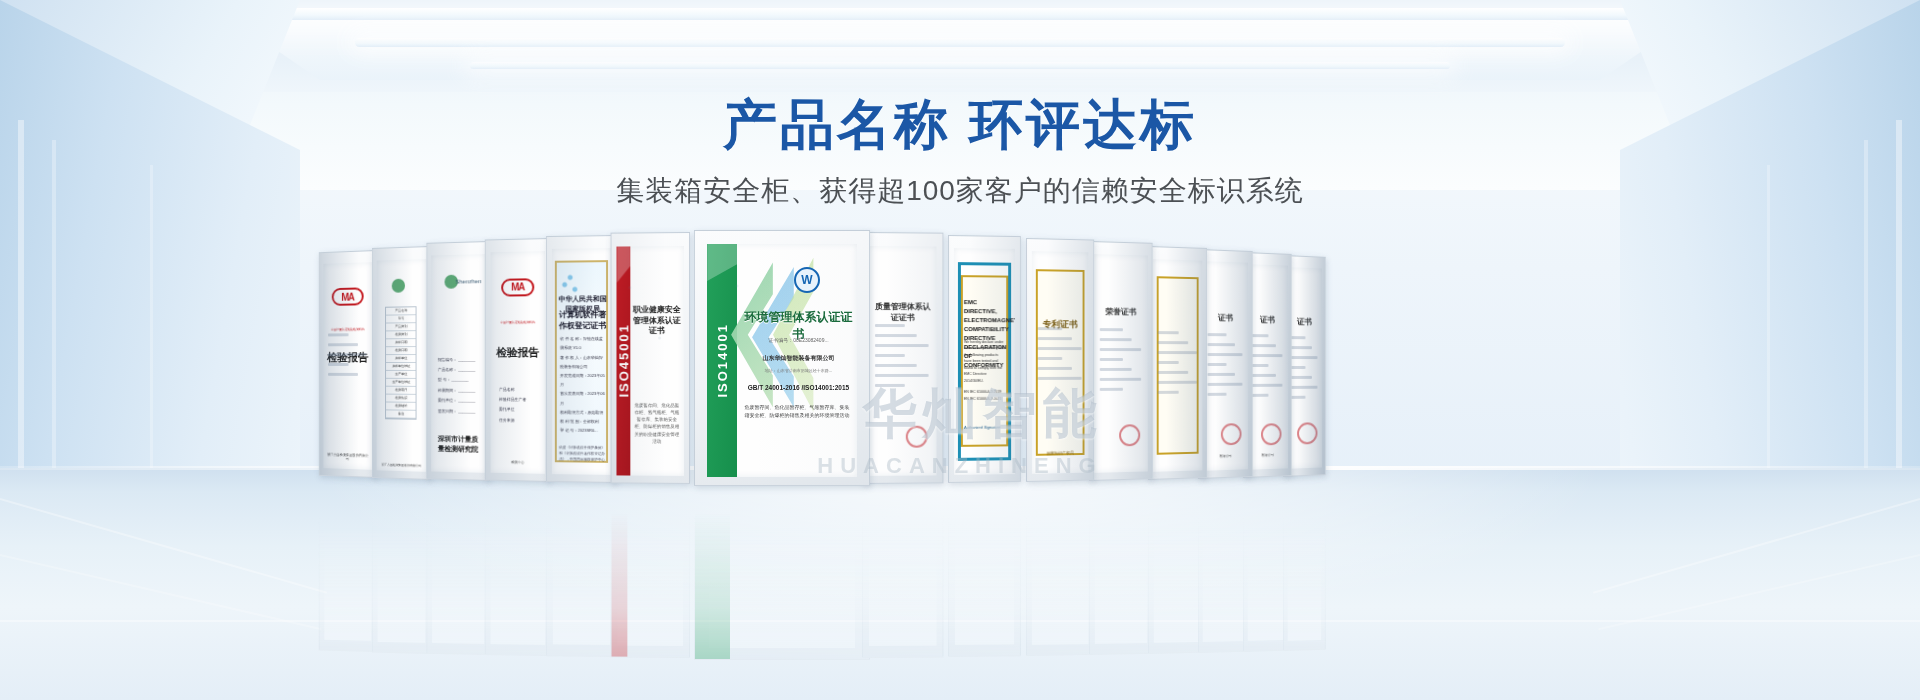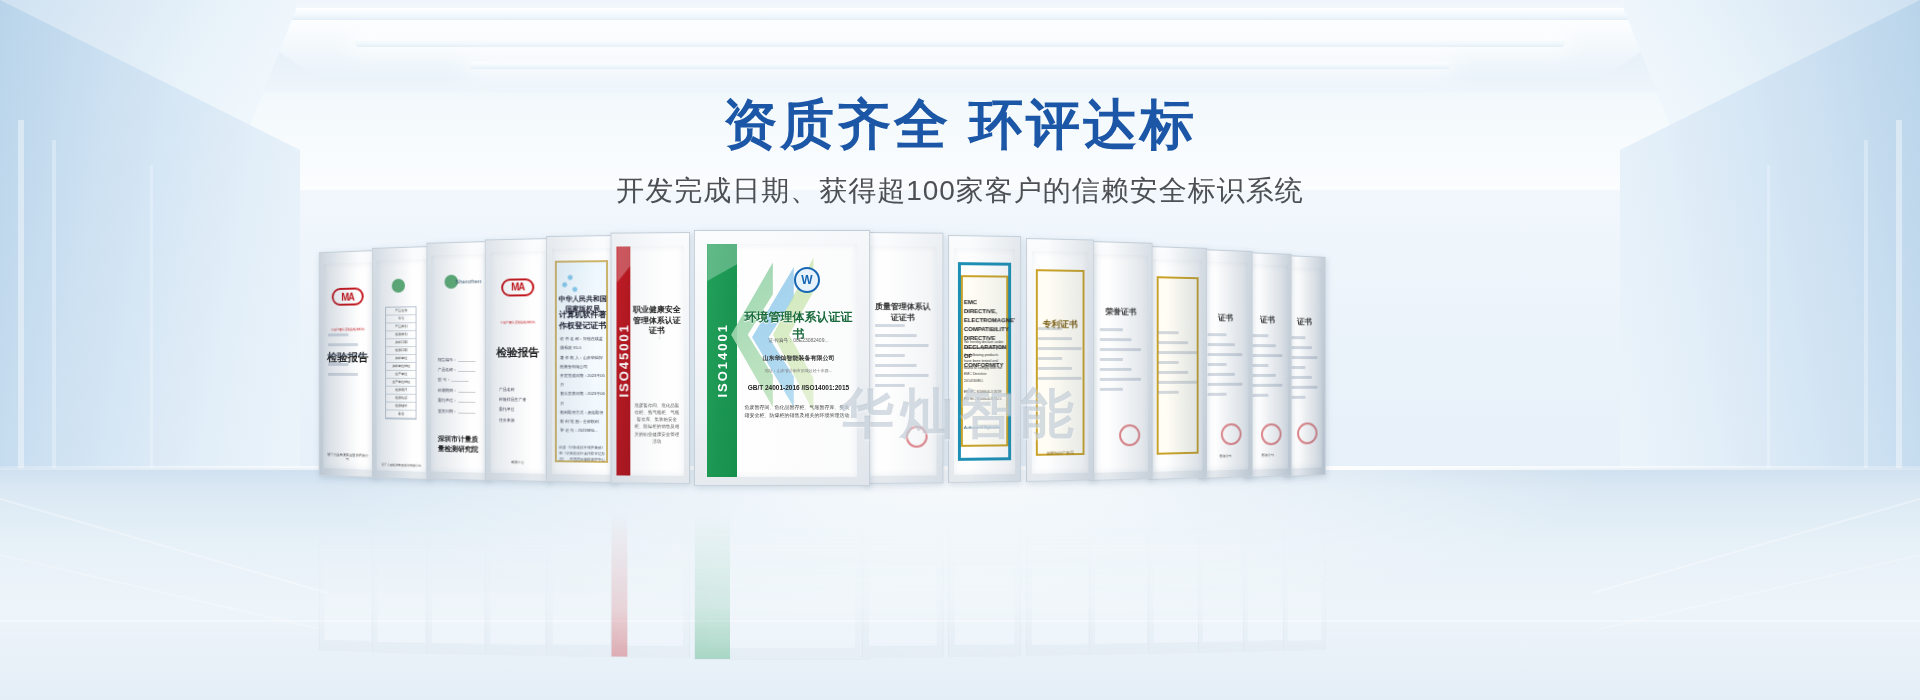--- a/index.html
+++ b/index.html
@@ -278,22 +278,22 @@
     <span class="wall-strip" style="left:52px;top:140px;width:4px;height:380px;opacity:.4"></span>
     <span class="wall-strip" style="left:150px;top:165px;width:3px;height:330px;opacity:.35"></span>
   </div>
   <div class="wall-right">
     <span class="wall-strip" style="right:18px;top:120px;width:6px;height:420px;opacity:.55"></span>
     <span class="wall-strip" style="right:52px;top:140px;width:4px;height:380px;opacity:.4"></span>
     <span class="wall-strip" style="right:150px;top:165px;width:3px;height:330px;opacity:.35"></span>
   </div>
 
   <div class="headline">
-    <div class="title">资质齐全 环评达标</div>
-    <div class="subtitle">开发完成日期、获得超100家客户的信赖安全标识系统</div>
+    <div class="title">产品名称 环评达标</div>
+    <div class="subtitle">集装箱安全柜、获得超100家客户的信赖安全标识系统</div>
   </div>
 
   <div class="cert-wall" id="cert-wall">
       <div class="cert" style="left: 315px; width: 62px; height: 228px; bottom: 8px; transform: perspective(900px) rotateY(-16.8deg); transform-origin: right center; z-index: 4;">
         <div class="paper">
           <div class="ma-seal">MA</div>
           <div class="ma-cap" style="font-size:3px">中国计量认证检验检测机构</div>
           <div style="position:absolute;left:0;top:42%;width:100%;text-align:center;font-size:11px;font-weight:bold;color:#222">检验报告</div>
           <div class="doc-lines">
             <i class="short"></i>
@@ -542,20 +542,21 @@
             <i class="short"></i>
           </div>
           <span class="red-stamp" style="right:14%;bottom:12%"></span>
         </div>
         <span style="position:absolute;inset:0;background:linear-gradient(270deg,rgba(70,100,130,0.31),rgba(255,255,255,0) 70%);pointer-events:none"></span>
       </div>
     </div>
 
   <div class="brand-wm">
     <div class="cn">华灿智能</div>
+    <div class="en">HUACANZHINENG</div>
   </div>
 
   <div class="floor">
     <span class="floor-diag" style="left:0;top:30px;width:340px;height:2px;transform:rotate(16deg);transform-origin:left center;opacity:.55"></span>
     <span class="floor-diag" style="left:0;top:86px;width:330px;height:2px;transform:rotate(13deg);transform-origin:left center;opacity:.4"></span>
     <span class="floor-diag" style="right:0;top:30px;width:340px;height:2px;transform:rotate(-16deg);transform-origin:right center;opacity:.55"></span>
     <span class="floor-diag" style="right:0;top:86px;width:330px;height:2px;transform:rotate(-13deg);transform-origin:right center;opacity:.4"></span>
     <span class="floor-line" style="left:0;top:152px;width:1920px;opacity:.5"></span>
   </div>
   <div class="floor-edge"></div>

